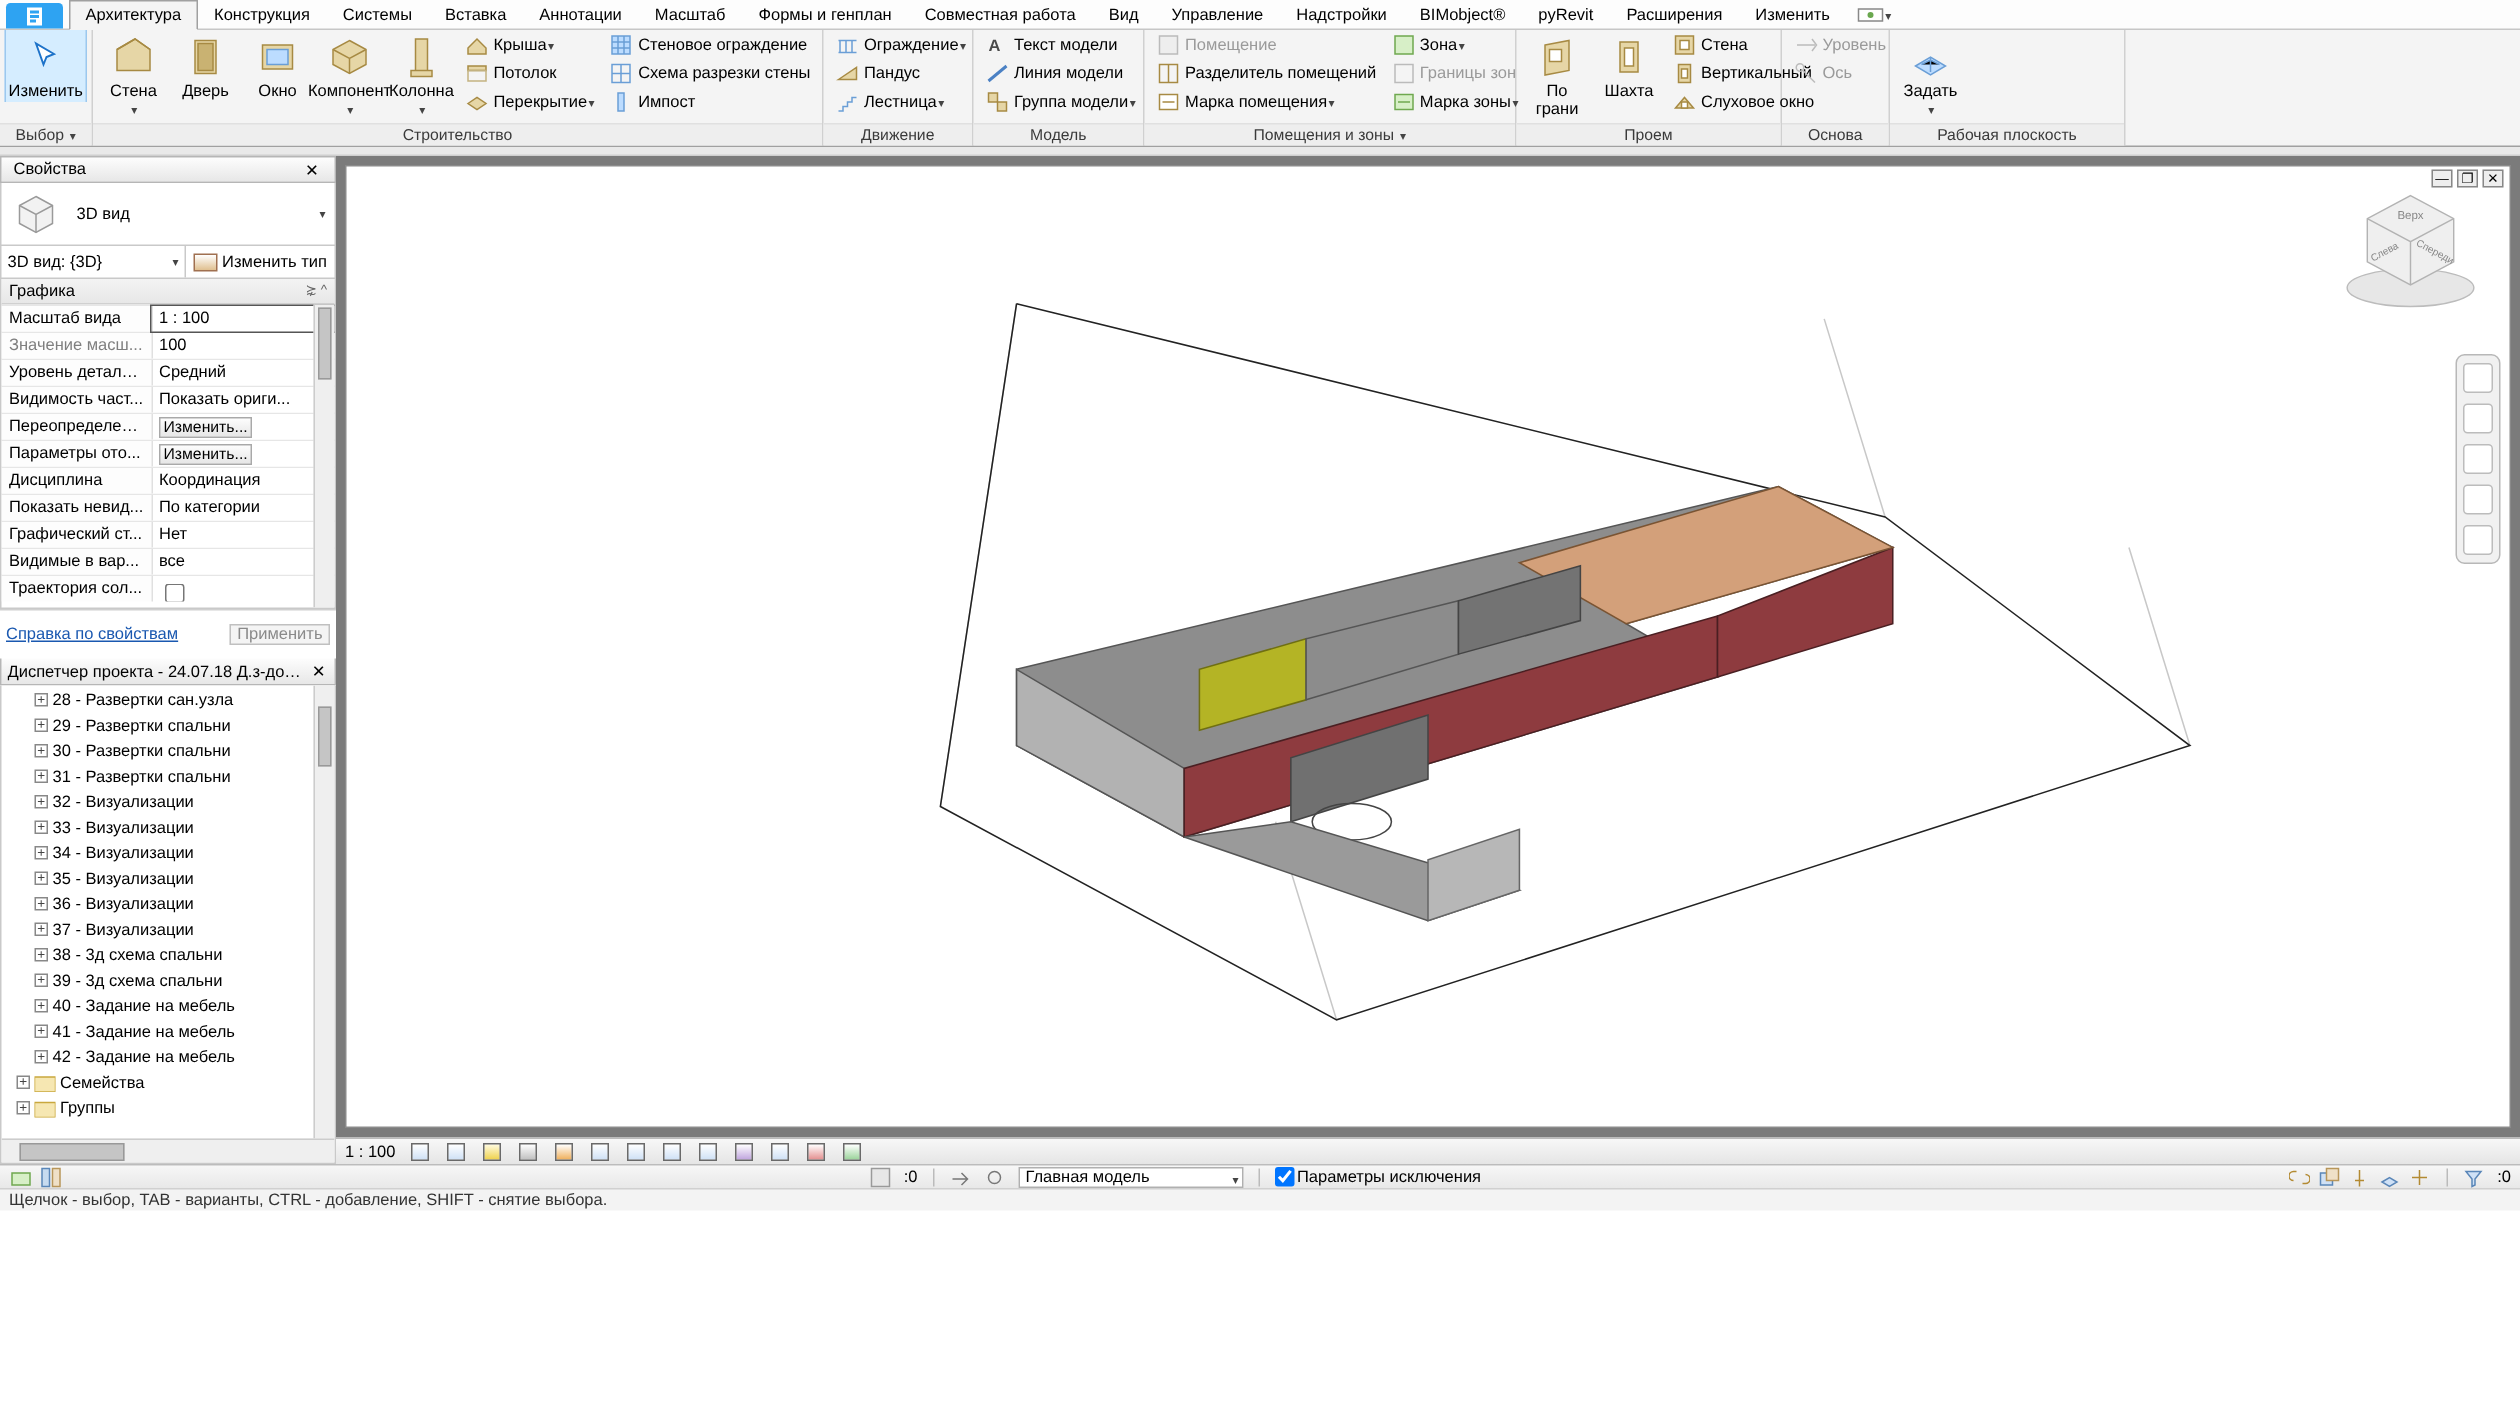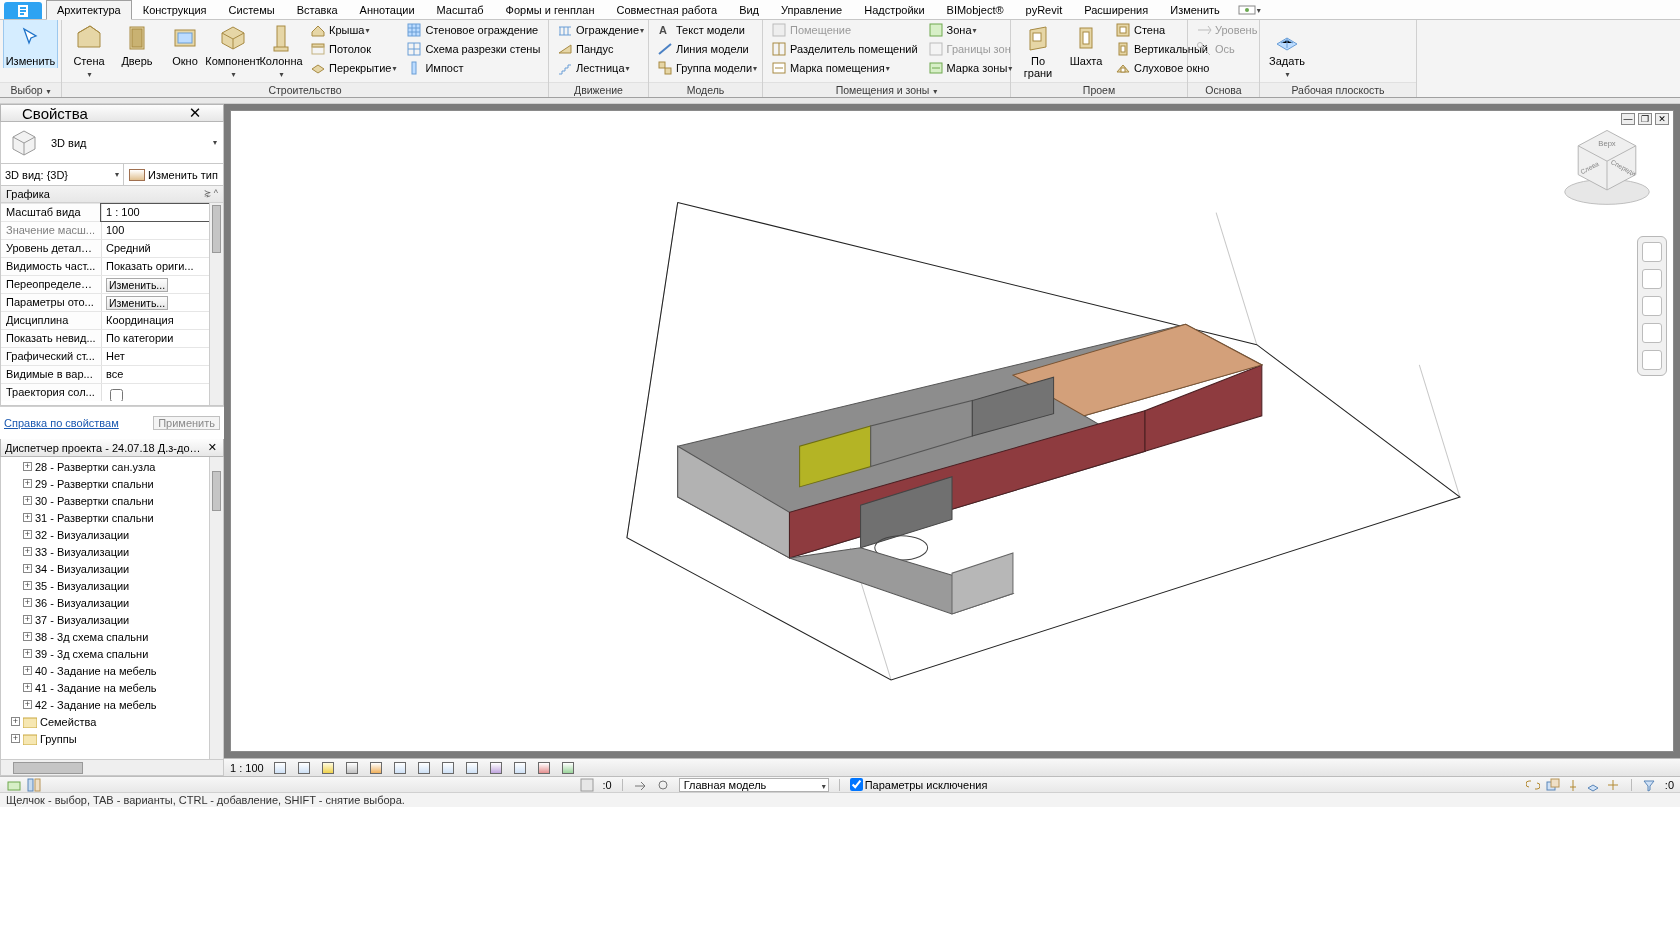--- a/index.html
+++ b/index.html
@@ -27,21 +27,21 @@
 .small .ico{width:16px;height:16px;margin-right:3px;display:flex;align-items:center;justify-content:center}
 .small.dim{color:#9a9a9a}
 .dd{font-size:8px;color:#444;margin-left:1px}
 
 
 .work{display:flex;height:672px}
 .left{width:224px;display:flex;flex-direction:column}
 .view{flex:1;position:relative;background:#7b7b7b}
 
 
-.palhdr{height:18px;background:linear-gradient(#fdfdfd,#e7e7e7);border:1px solid #b6b6b6;display:flex;align-items:center;padding:0 21px;font-size:15px}
+.palhdr{height:18px;background:linear-gradient(#fdfdfd,#e7e7e7);border:1px solid #b6b6b6;display:flex;align-items:center;padding:0 8px;font-size:11px}
 .palhdr .x{margin-left:auto;width:14px;text-align:center;cursor:pointer}
 
 .proppreview{height:42px;background:#fff;border:1px solid #c9c9c9;border-top:none;display:flex;align-items:center;cursor:pointer;padding:0 6px}
 .proppreview .ico{width:34px;height:34px;display:flex;align-items:center;justify-content:center;margin-right:10px}
 .typecombo{height:22px;display:flex;border:1px solid #c9c9c9;border-top:none}
 .typecombo .sel{flex:0 0 123px;border-right:1px solid #c9c9c9;display:flex;align-items:center;padding:0 4px;cursor:pointer}
 .typecombo .edit{flex:1;display:flex;align-items:center;justify-content:center;cursor:pointer}
 .edit .geo{width:16px;height:12px;border:1px solid #a07050;background:linear-gradient(#fff,#e0c090);margin-right:3px}
 
 .grid{border:1px solid #c9c9c9;border-top:none;display:flex;flex-direction:column}

